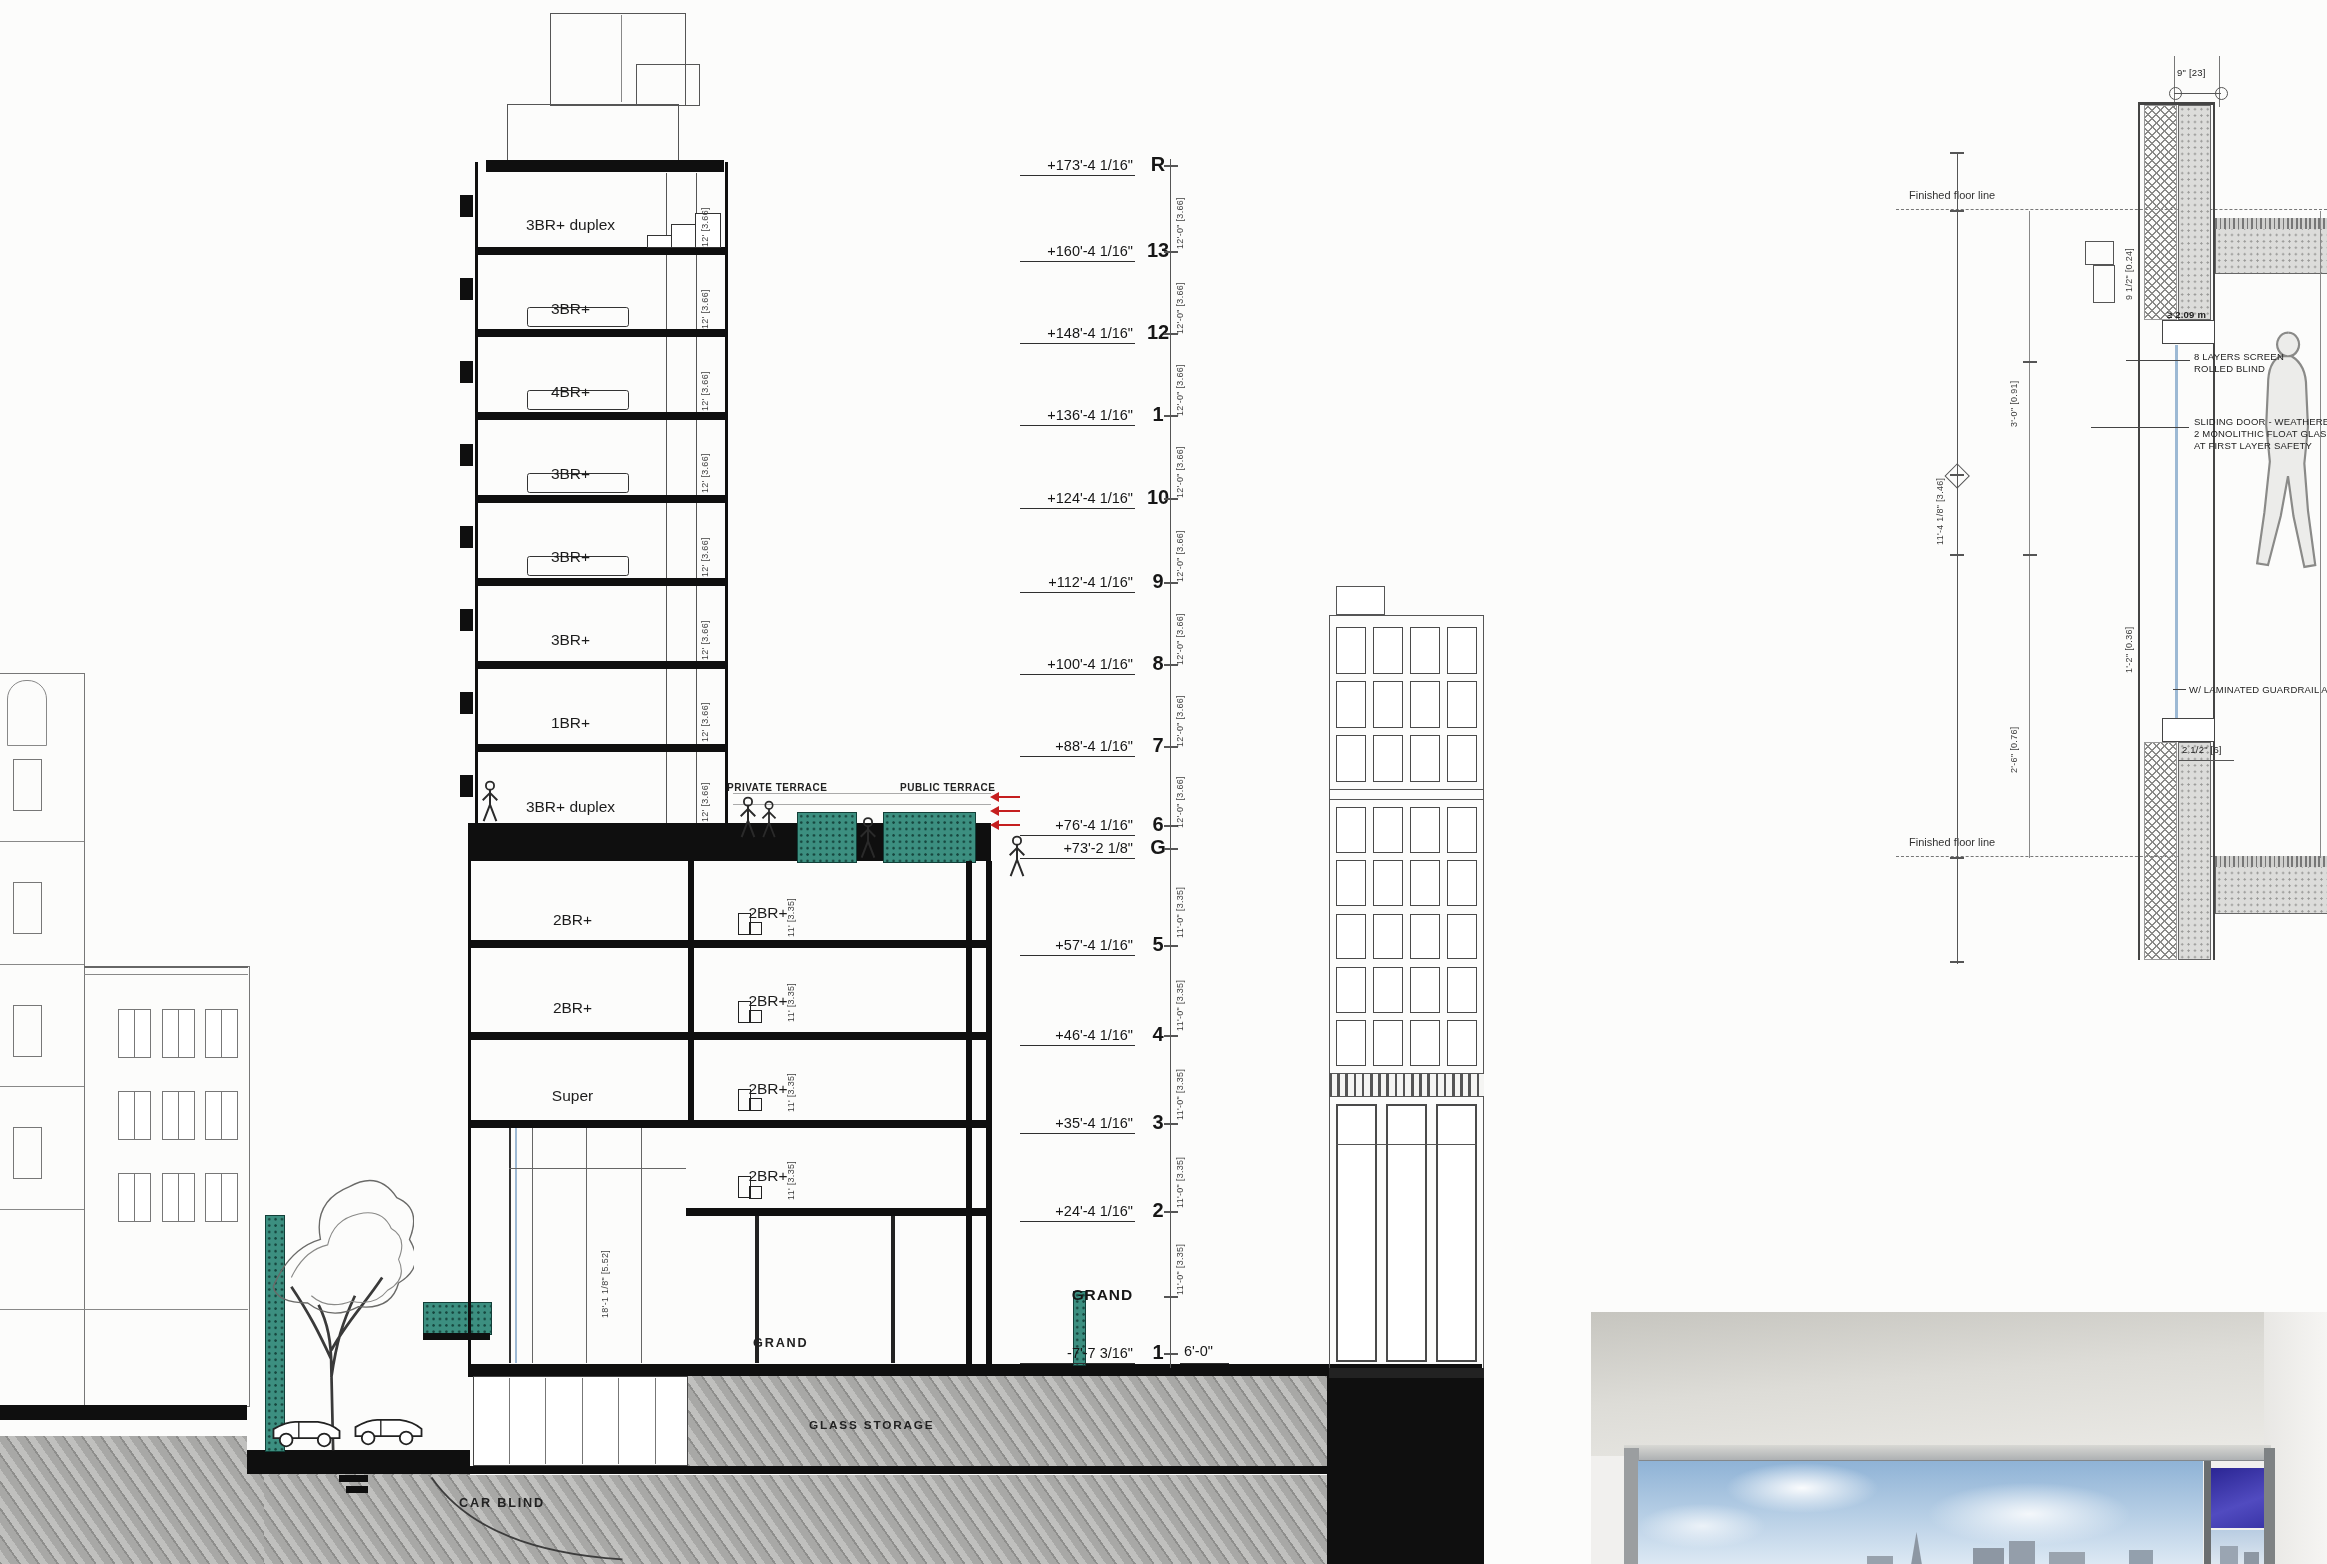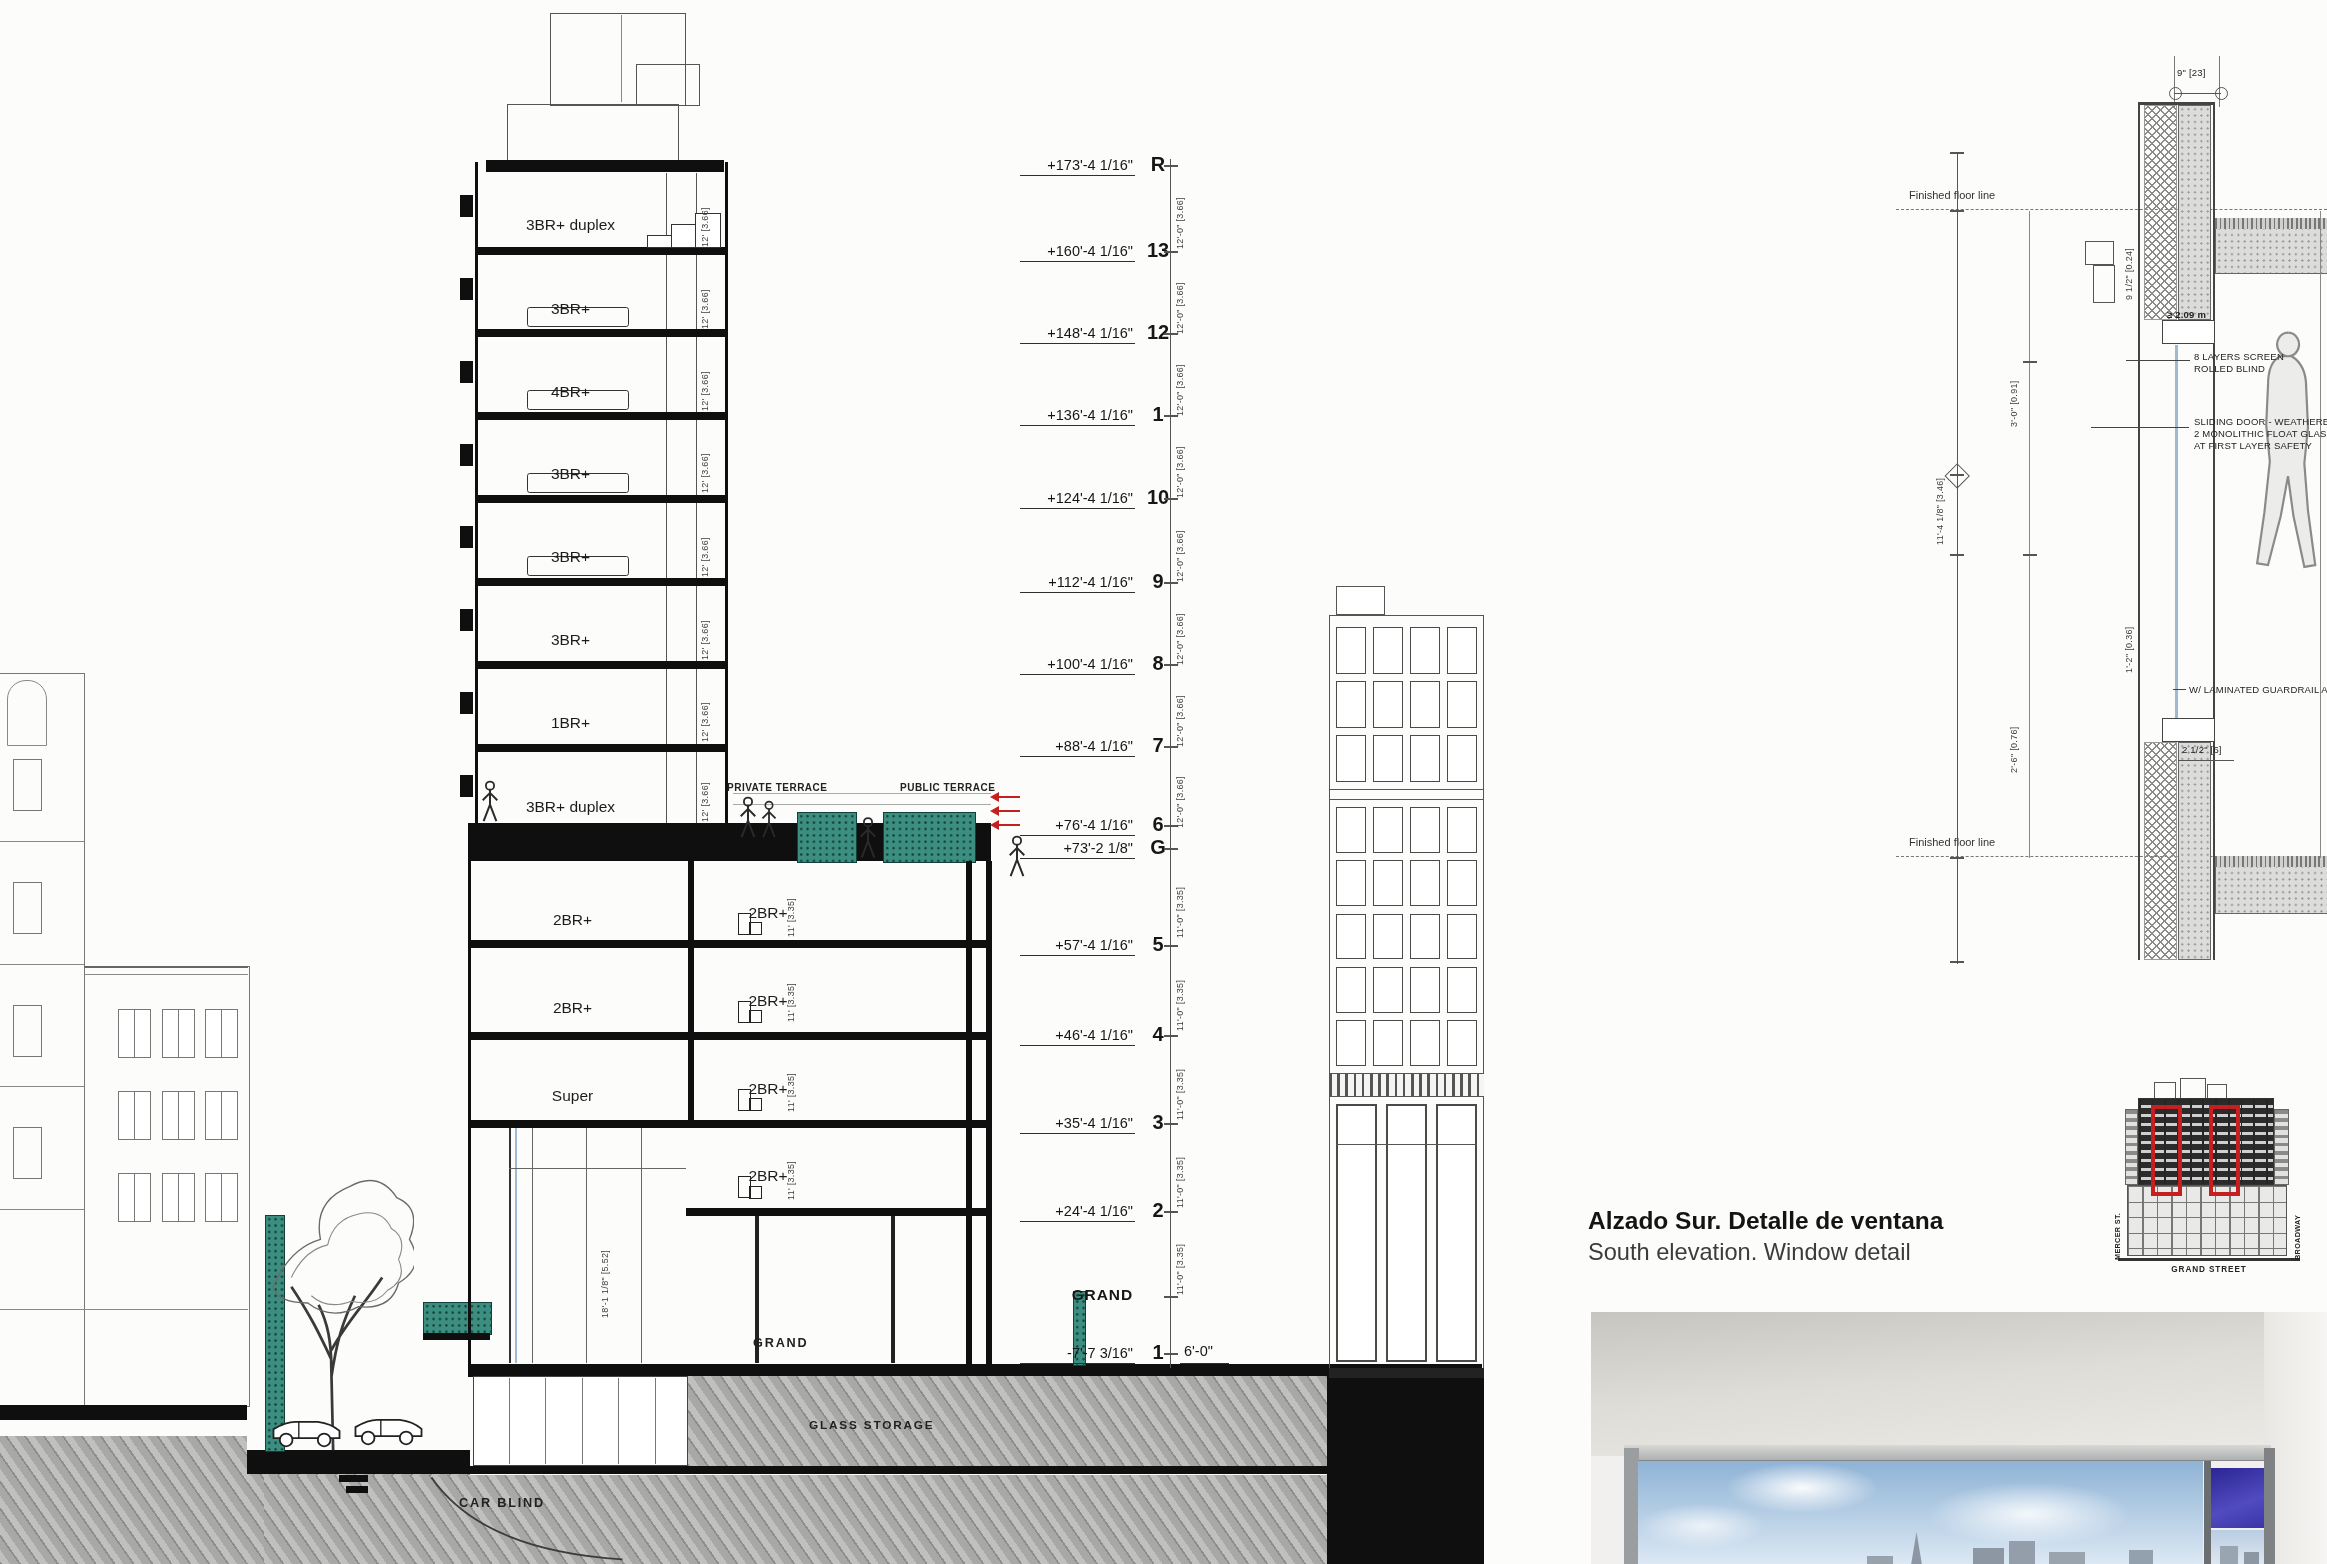--- a/index.html
+++ b/index.html
@@ -469,40 +469,21 @@
   </div>
   <div class="a hl" style="left:2091px;top:427px;width:98px;background:#444"></div>
   <div class="a" style="left:2194px;top:416px">
     <div class="note">SLIDING DOOR - WEATHERED</div>
     <div class="note">2 MONOLITHIC FLOAT GLASS</div>
     <div class="note">AT FIRST LAYER SAFETY</div>
   </div>
   <div class="a hl" style="left:2173px;top:689px;width:12.7px;background:#444"></div>
   <span class="a note" style="left:2189px;top:684px">W/ LAMINATED GUARDRAIL AT 42IN</span>
 
-  <div class="a" style="left:2118px;top:1078px;width:182px;height:206px">
-    <div class="a ol" style="left:36px;top:3.6px;width:20px;height:16.4px;border-color:#555"></div>
-    <div class="a ol" style="left:62px;top:0;width:23.6px;height:20px;border-color:#555"></div>
-    <div class="a ol" style="left:89px;top:5.5px;width:18px;height:14.5px;border-color:#555"></div>
-    <div class="a" style="left:20px;top:20px;width:136px;height:87px;background:repeating-linear-gradient(90deg,#262626 0 1.8px,transparent 1.8px 12.7px),repeating-linear-gradient(180deg,#2b2b2b 0 6.4px,#cfcfcd 6.4px 9px);border:1.4px solid #333;box-sizing:border-box"></div>
-    <div class="a" style="left:7.3px;top:31px;width:12.7px;height:76px;background:repeating-linear-gradient(180deg,#8a8a88 0 3.6px,#e2e2e0 3.6px 8.2px);border:0.9px solid #666;box-sizing:border-box"></div>
-    <div class="a" style="left:156px;top:31px;width:14.5px;height:76px;background:repeating-linear-gradient(180deg,#8a8a88 0 3.6px,#e2e2e0 3.6px 8.2px);border:0.9px solid #666;box-sizing:border-box"></div>
-    <div class="a" style="left:9px;top:107px;width:160px;height:71px;background:repeating-linear-gradient(90deg,#777 0 1.4px,transparent 1.4px 14.5px),repeating-linear-gradient(180deg,#777 0 1.4px,transparent 1.4px 15.5px),#e9e9e7;border:1.4px solid #555;box-sizing:border-box"></div>
-    <div class="a" style="left:33px;top:27px;width:31px;height:91px;border:4.5px solid #c51f1f;box-sizing:border-box"></div>
-    <div class="a" style="left:91px;top:27px;width:31px;height:91px;border:4.5px solid #c51f1f;box-sizing:border-box"></div>
-    <div class="a" style="left:0;top:180px;width:182px;height:2.7px;background:#333"></div>
-    <span class="a" style="left:0;top:187px;width:182px;text-align:center;font-size:8.2px;font-weight:bold;letter-spacing:0.9px;color:#222">GRAND STREET</span>
-    <span class="a vtext" style="left:-5.5px;top:109px;height:73px;font-size:7.3px;font-weight:bold;color:#222">MERCER ST.</span>
-    <span class="a vtext" style="left:175px;top:109px;height:73px;font-size:7.3px;font-weight:bold;color:#222">BROADWAY</span>
-  </div>
-
-  <div class="a" style="left:1588px;top:1207px">
-    <div style="font-size:24.5px;font-weight:bold;color:#141414">Alzado Sur. Detalle de ventana</div>
-    <div style="font-size:23.6px;color:#3c3c3c;margin-top:3.6px">South elevation. Window detail</div>
-  </div>
+
 
   <div class="a" style="left:1591px;top:1312px;width:736px;height:253px;overflow:hidden;background:#f1f0ee">
     <div class="a" style="left:0;top:0;width:736px;height:144px;background:linear-gradient(175deg,#c6c5bf 0%,#dddcd7 45%,#ecebe7 100%)"></div>
     <div class="a" style="left:673px;top:0;width:64px;height:253px;background:linear-gradient(90deg,#e8e7e4,#f6f5f3)"></div>
     <div class="a" style="left:33px;top:133px;width:647px;height:16.4px;background:linear-gradient(180deg,#d8d8d4,#aeb1b3);border-bottom:1.8px solid #83878a;box-sizing:border-box"></div>
     <div class="a" style="left:33px;top:136px;width:14.5px;height:116px;background:#9b9ea0"></div>
     <div class="a" style="left:47px;top:149px;width:565px;height:104px;background:radial-gradient(ellipse 109px 36px at 164px 27px,rgba(255,255,255,.95),transparent 70%),radial-gradient(ellipse 145px 45px at 391px 53px,rgba(255,255,255,.85),transparent 70%),radial-gradient(ellipse 91px 32px at 64px 65px,rgba(255,255,255,.7),transparent 70%),linear-gradient(180deg,#8fb3d6 0%,#b9d0e6 55%,#dde9f4 100%)">
       <div class="a" style="left:273px;top:71px;width:11px;height:33px;background:#8d97a3;clip-path:polygon(50% 0,100% 100%,0 100%)"></div>
       <div class="a" style="left:229px;top:95px;width:25.5px;height:9px;background:#98a2ad"></div>
       <div class="a" style="left:335px;top:87px;width:31px;height:16.4px;background:#8d97a3"></div>

